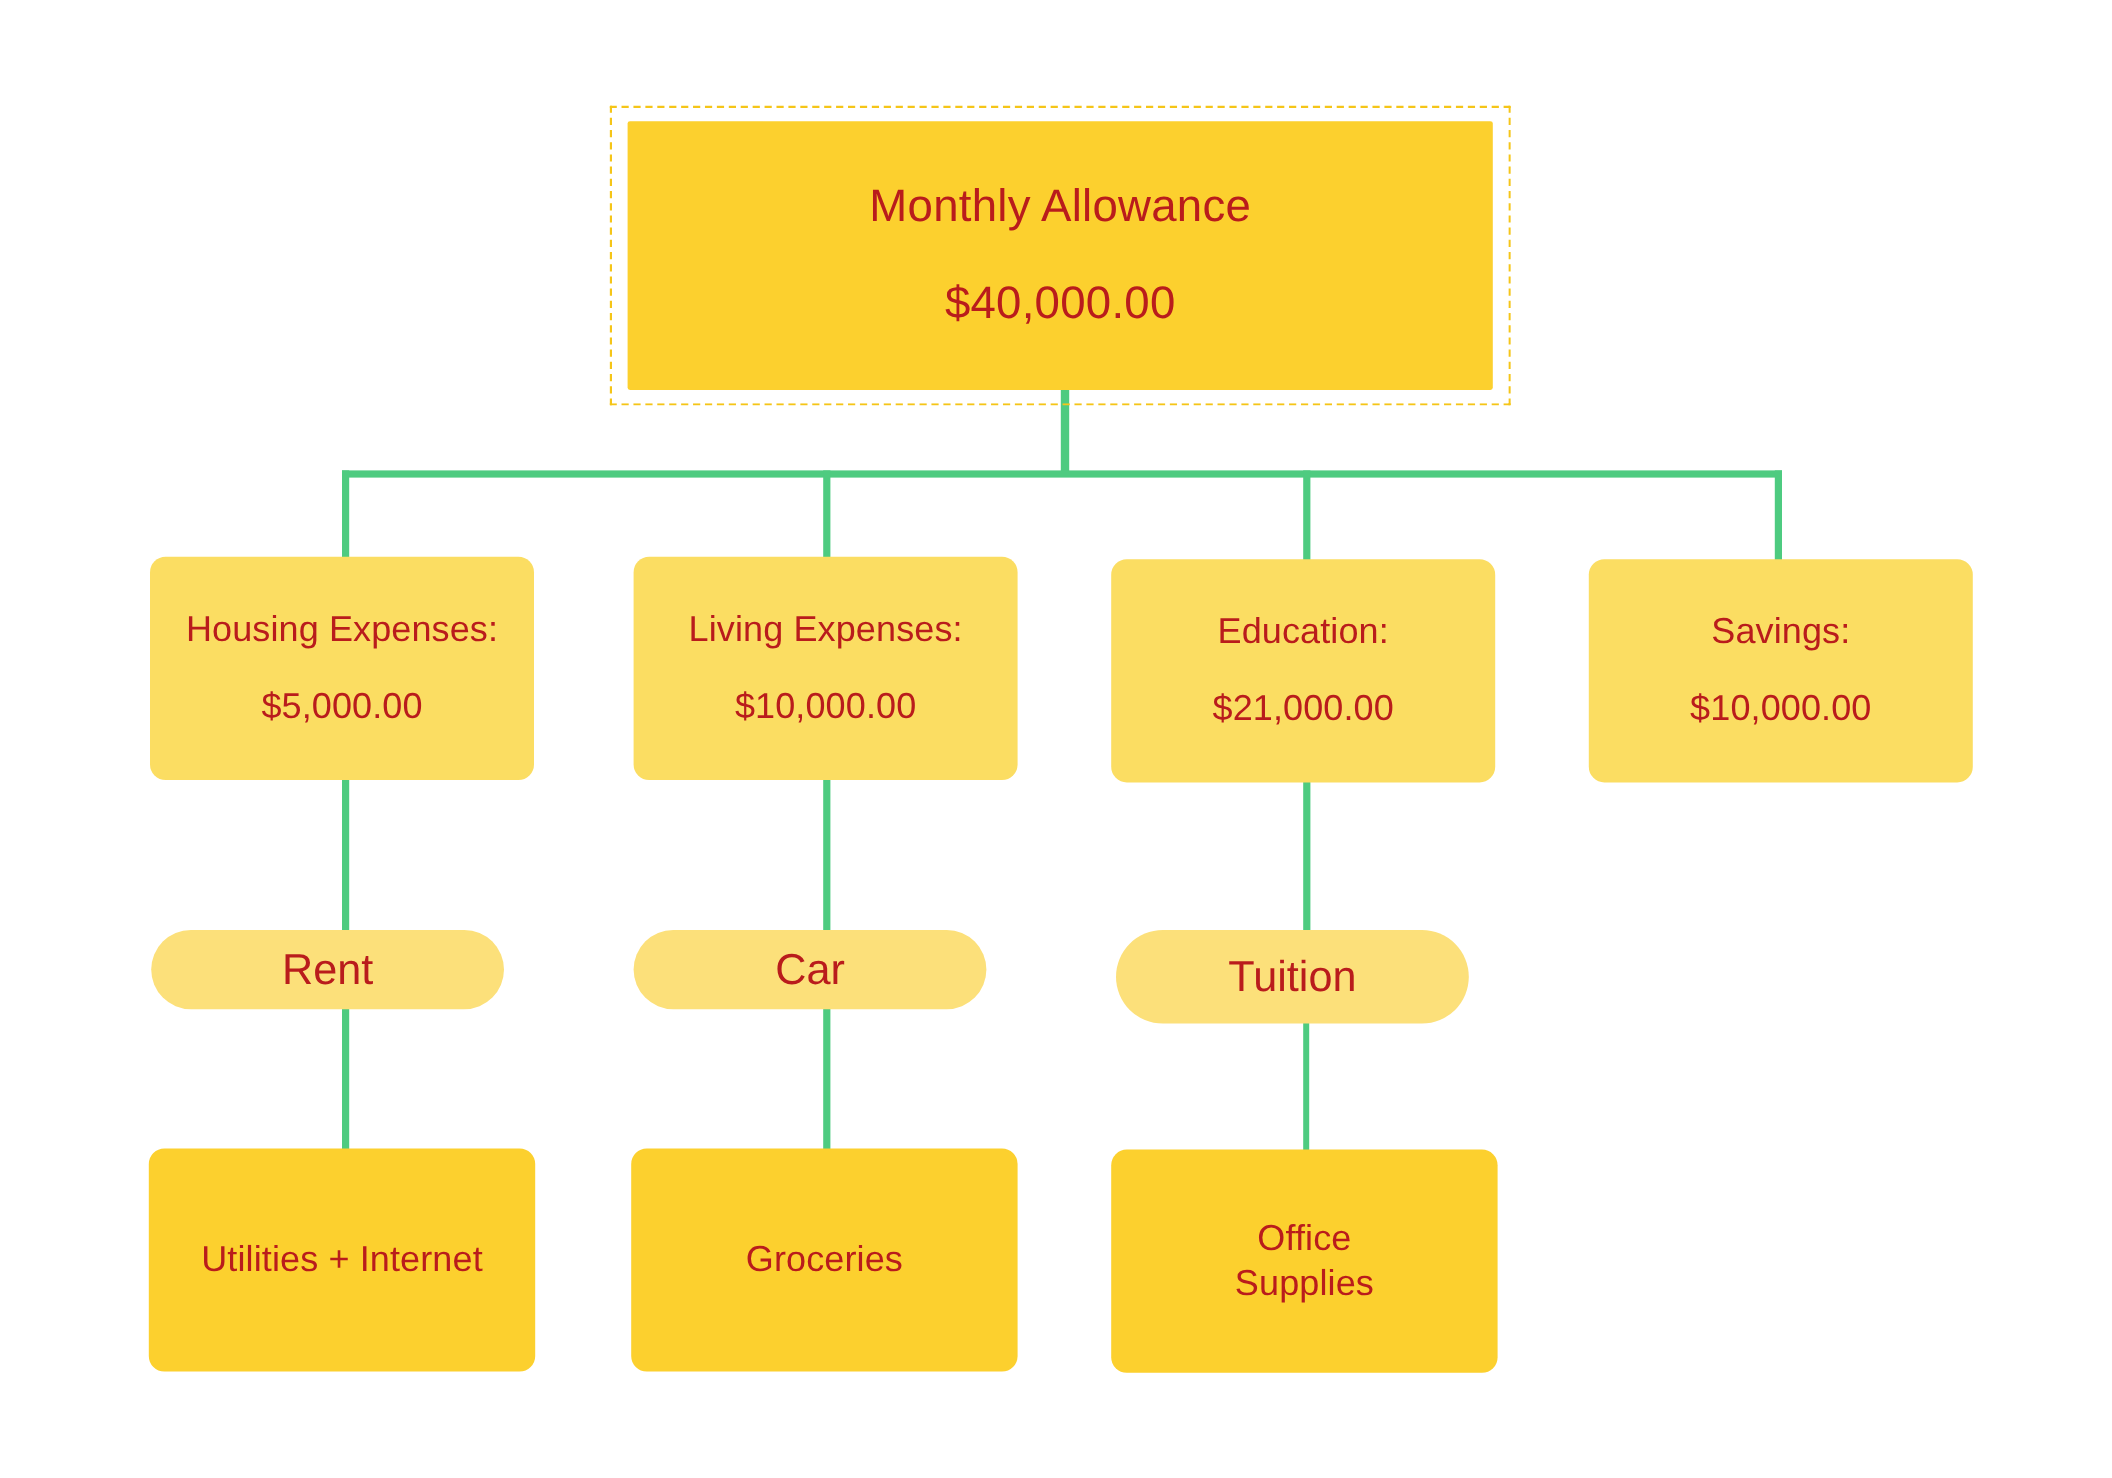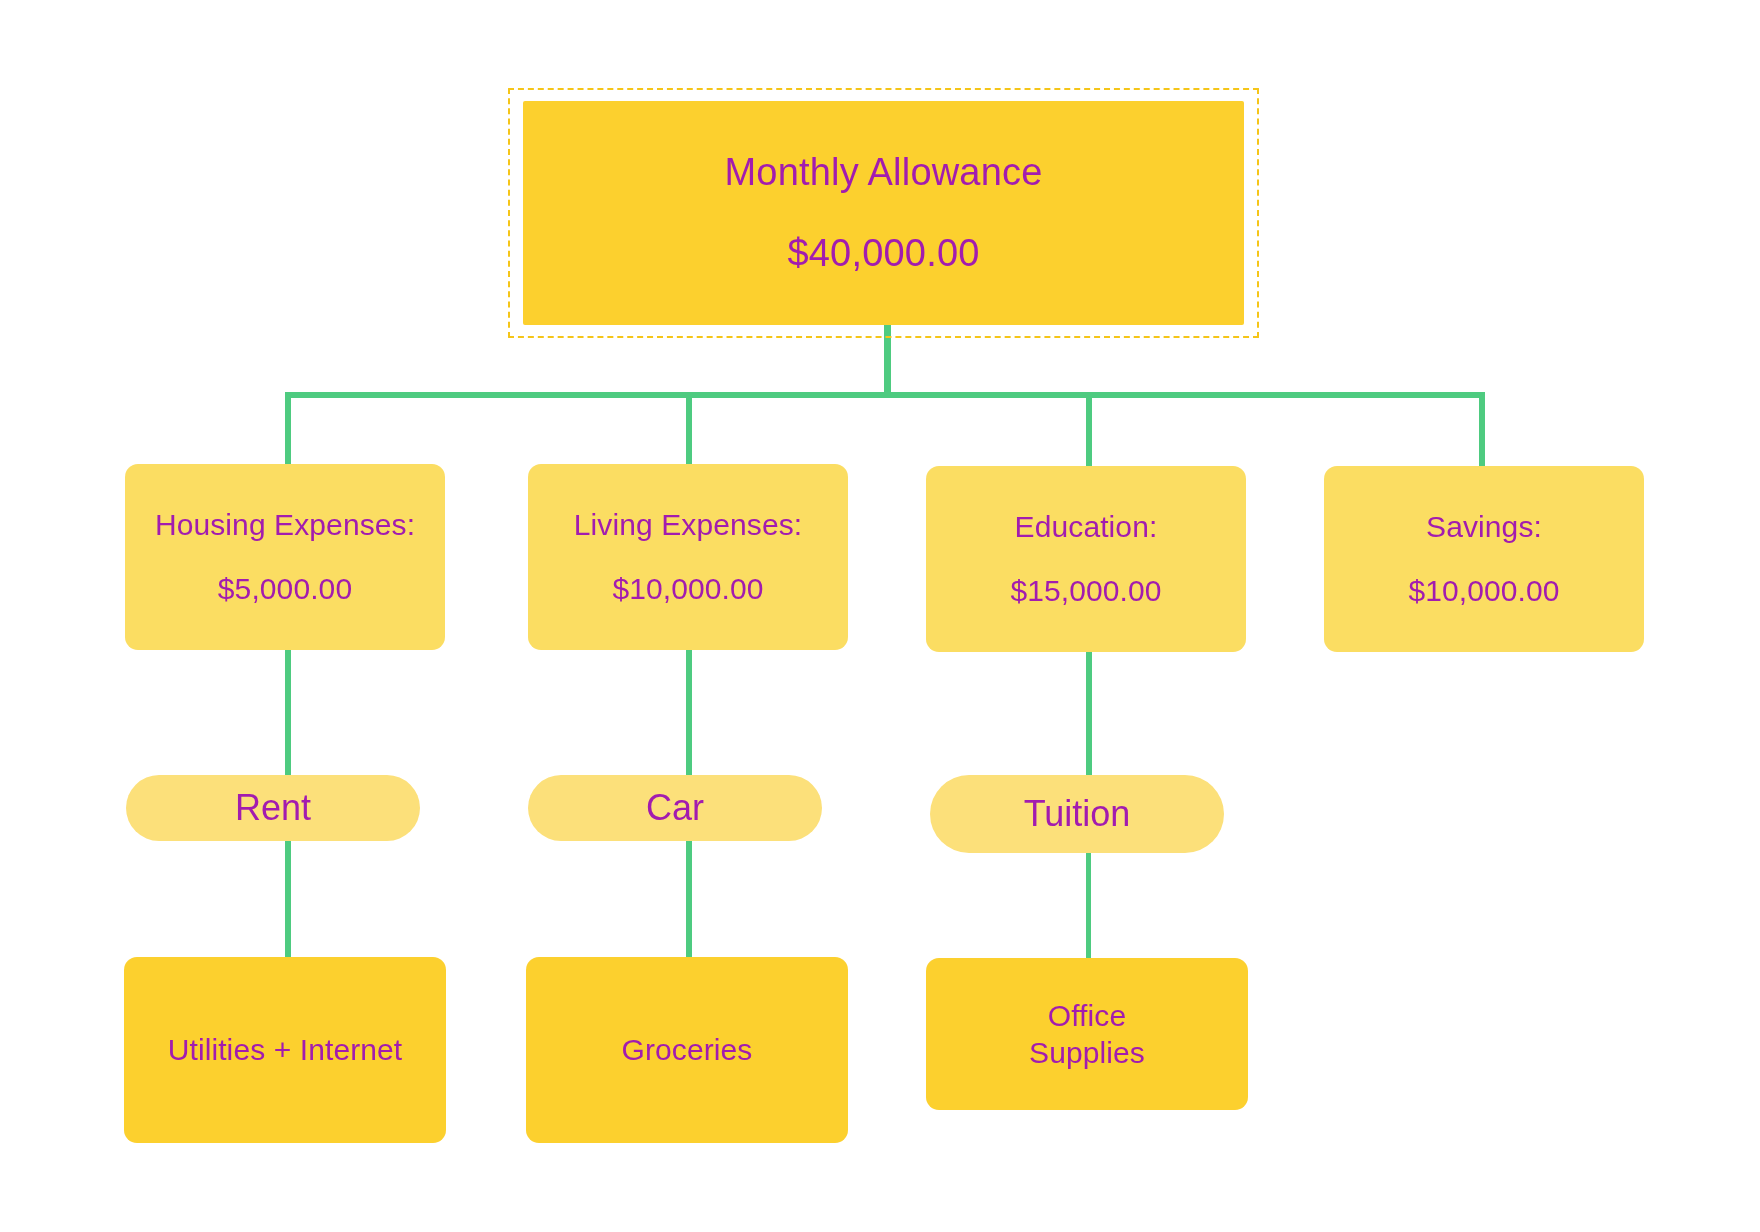--- a/index.html
+++ b/index.html
@@ -30,21 +30,21 @@
 
   
   .node {
     position: absolute;
     z-index: 2;
     display: flex;
     flex-direction: column;
     align-items: center;
     justify-content: center;
     box-sizing: border-box;
-    color: #a21caf;
+    color: #b91c1c;
     text-align: center;
     line-height: 1.12;
   }
 
   .node .line1,
   .node .line2 {
     display: block;
     width: 100%;
   }
 
@@ -126,21 +126,21 @@
     <span class="line2">$5,000.00</span>
   </div>
 
   <div class="node node-cat" style="left:528px; top:464px; width:320px; height:186px;">
     <span class="line1">Living Expenses:</span>
     <span class="line2">$10,000.00</span>
   </div>
 
   <div class="node node-cat" style="left:926px; top:466px; width:320px; height:186px;">
     <span class="line1">Education:</span>
-    <span class="line2">$15,000.00</span>
+    <span class="line2">$21,000.00</span>
   </div>
 
   <div class="node node-cat" style="left:1324px; top:466px; width:320px; height:186px;">
     <span class="line1">Savings:</span>
     <span class="line2">$10,000.00</span>
   </div>
 
   <div class="node node-pill" style="left:126px; top:775px; width:294px; height:66px;">
     <span class="line1">Rent</span>
   </div>
@@ -154,18 +154,18 @@
   </div>
 
   <div class="node node-leaf" style="left:124px; top:957px; width:322px; height:186px;">
     <span class="line1">Utilities + Internet</span>
   </div>
 
   <div class="node node-leaf" style="left:526px; top:957px; width:322px; height:186px;">
     <span class="line1">Groceries</span>
   </div>
 
-  <div class="node node-leaf two-line" style="left:926px; top:958px; width:322px; height:152px;">
+  <div class="node node-leaf two-line" style="left:926px; top:958px; width:322px; height:186px;">
     <span class="line1">Office</span>
     <span class="line2">Supplies</span>
   </div>
 
 </div>
 
 </body></html>

